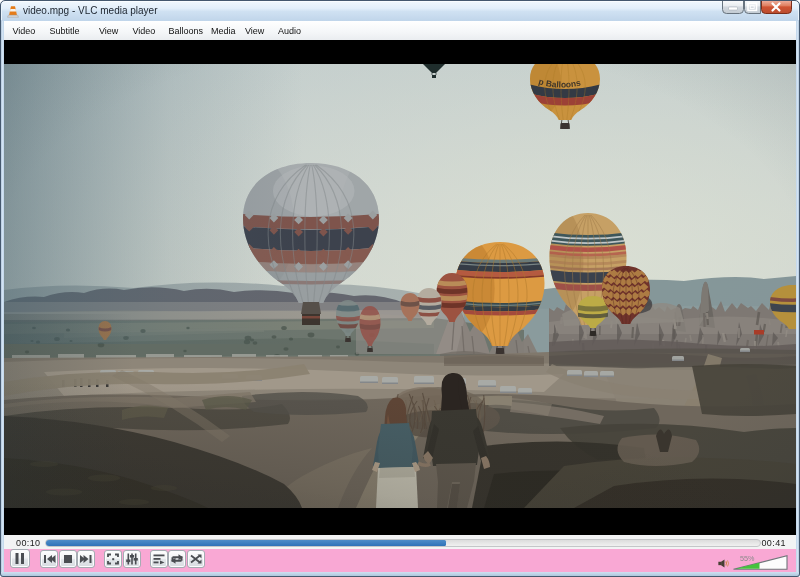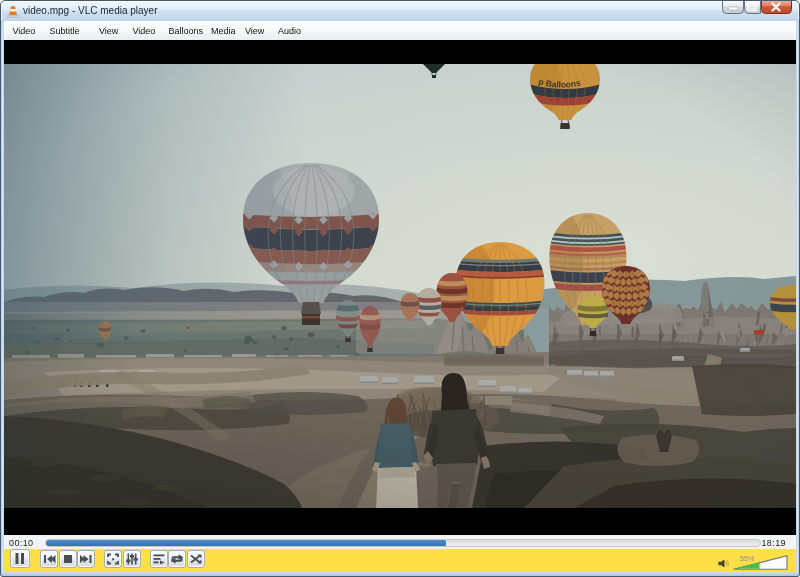--- a/index.html
+++ b/index.html
@@ -6,21 +6,21 @@
   background:linear-gradient(#f3f9fe 0%,#e3effa 40%,#cfe1f2 55%,#c0d5ea 100%);
   border-radius:5px 5px 0 0; }
 #ticon { position:absolute; left:7px; top:5px; }
 #ttext { position:absolute; left:23px; top:5px; font-size:10px; color:#1c242e; }
 #menubar { position:absolute; left:4px; top:21px; width:792px; height:19px;
   background:linear-gradient(#ffffff,#f4f6f8 60%,#eaedf0); }
 #menubar span { position:absolute; top:5px; font-size:9px; color:#111; }
 #video { position:absolute; left:4px; top:40px; width:792px; height:495px; background:#000; }
 #scene { position:absolute; left:0; top:24px; }
 #seekrow { position:absolute; left:4px; top:535px; width:792px; height:14px; background:#f2f3f4; }
-#ctrlrow { position:absolute; left:4px; top:549px; width:792px; height:23px; background:#fde047; }
+#ctrlrow { position:absolute; left:4px; top:549px; width:792px; height:23px; background:#f9a8d4; }
 .time { position:absolute; top:3px; font-size:9px; color:#1a1a1a; letter-spacing:0.4px; }
 #track { position:absolute; left:41px; top:3.5px; width:716px; height:8px; background:linear-gradient(#dcdcdc,#f0f0f0); border-radius:4px; border:1px solid #c4c6c8; }
 #fill { position:absolute; left:0px; top:0px; width:400px; height:6px; background:linear-gradient(#4e8cc8,#2f72b8); border-radius:4px 2px 2px 4px; }
 .btn { position:absolute; border:1px solid #a6acb3; border-radius:3px;
   background:linear-gradient(#fefefe,#f0f2f4 48%,#e2e6ea 52%,#d8dce1); box-shadow:inset 0 0 0 1px #fbfcfd; }
 .btn svg { position:absolute; left:-1px; top:-1px; }
 #leftb { position:absolute; left:0; top:21px; width:4px; height:551px; background:linear-gradient(90deg,#8ba4bc,#d6e6f6 55%,#c0d5e9); }
 #rightb { position:absolute; right:0; top:21px; width:4px; height:551px; background:linear-gradient(90deg,#c0d5e9,#d6e6f6 45%,#8ba4bc); }
 #botb { position:absolute; left:0; top:572px; width:800px; height:5px; background:linear-gradient(#cfe0f1,#a6c0d8); border-radius:0 0 3px 3px; }
 #winborder { position:absolute; left:0; top:0; width:800px; height:577px; border:1px solid #45586e; border-radius:5px 5px 3px 3px; pointer-events:none; }
@@ -656,25 +656,25 @@
         <linearGradient id="lg2" x1="0" y1="0" x2="1" y2="0">
           <stop offset="0" stop-color="#2e3a3c" stop-opacity="0.22"></stop>
           <stop offset="1" stop-color="#2e3a3c" stop-opacity="0"></stop>
         </linearGradient>
       </defs>
       <rect x="0" y="250" width="130" height="194" fill="url(#lg2)"></rect>
       <rect x="0" y="250" width="792" height="194" fill="url(#botshade)"></rect>
     </svg>
   </div>
 <div id="seekrow">
-  <span class="time" style="left:5px">00:10</span>
+  <span class="time" style="left:12px">00:10</span>
   <div id="track">
       <div id="fill"></div>
     </div>
-  <span class="time" style="right:10px">18:19</span>
+  <span class="time" style="right:10px">00:41</span>
 </div>
 <div id="ctrlrow">
     <div class="btn" style="left:6px;top:0px;width:20px;height:19px">
       <svg width="20" height="19" viewBox="0 0 20 19">
         <rect x="5.5" y="4" width="3" height="11" fill="#4a4d52"></rect>
         <rect x="11" y="4" width="3" height="11" fill="#4a4d52"></rect>
       </svg>
     </div>
     <div class="btn" style="left:36px;top:1px;width:18px;height:18px">
       <svg width="18" height="18" viewBox="0 0 18 18">

